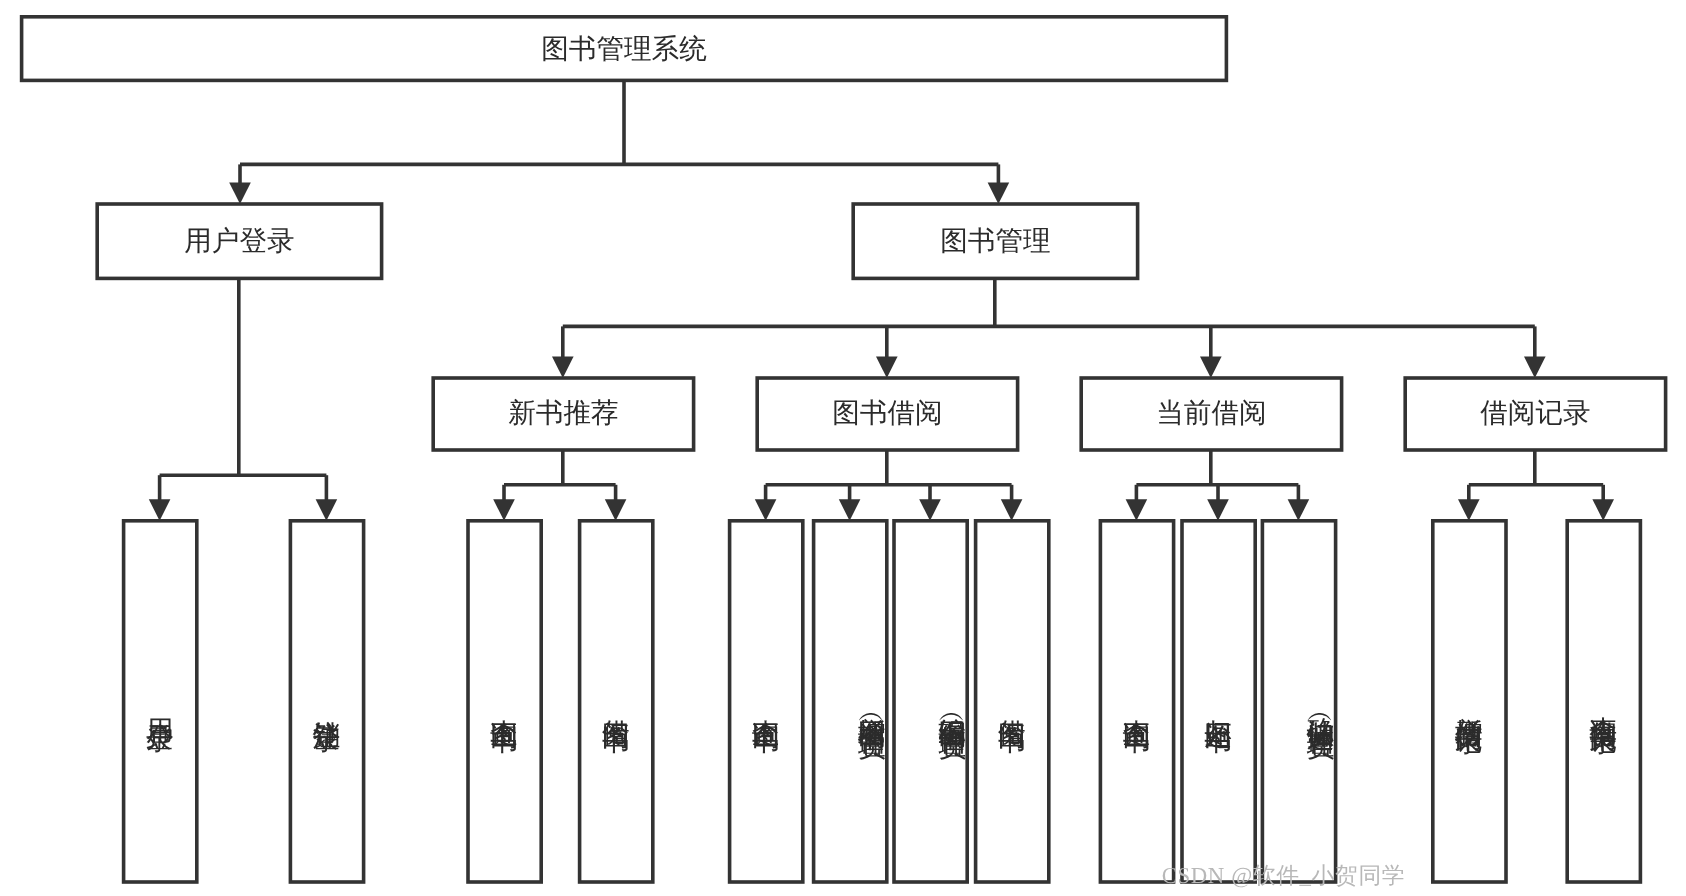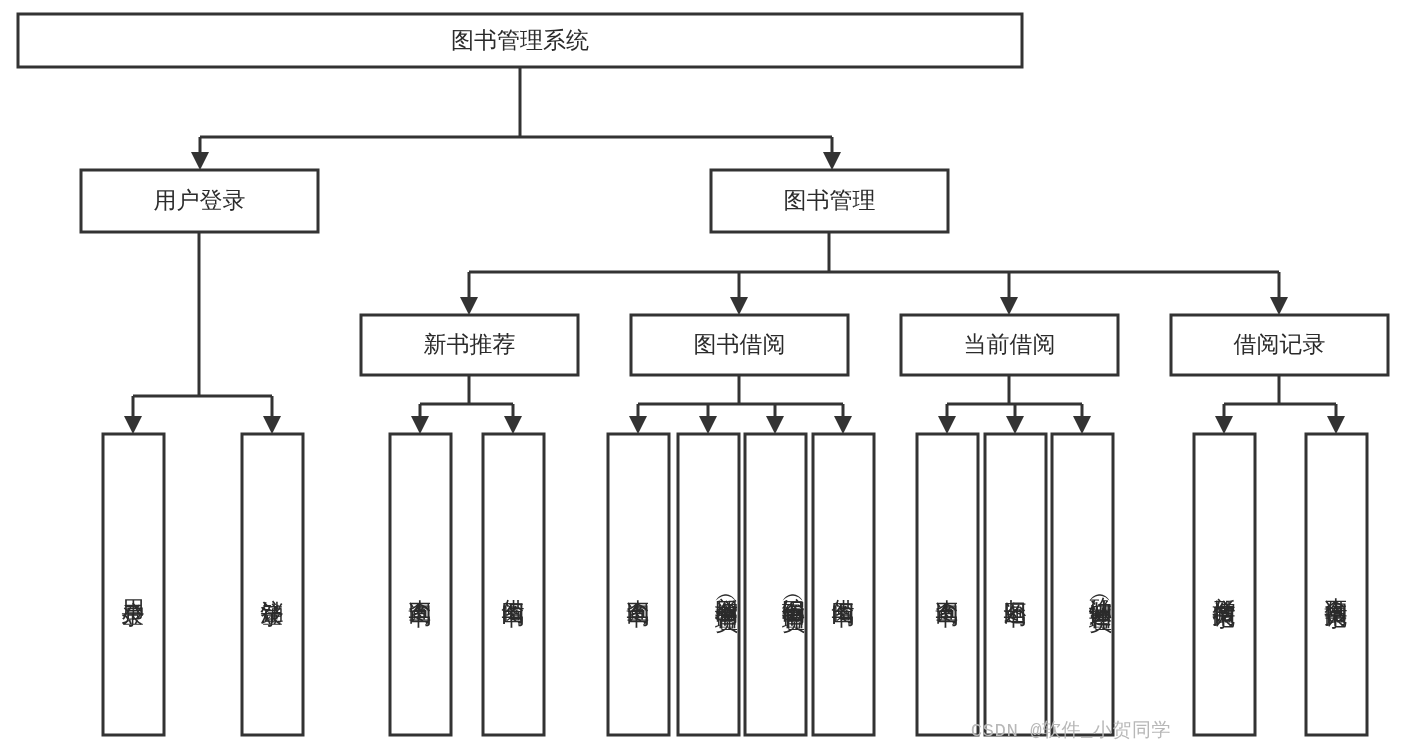--- a/index.html
+++ b/index.html
@@ -63,21 +63,21 @@
     justify-content: center;
     pointer-events: none;
   }
   .vlabel.center {
     align-items: center;
   }
   #watermark {
     position: absolute;
     right: 10px;
     bottom: 4px;
-    font-family: Liberation Mono, monospace;
+    font-family: Liberation Serif, serif;
     font-size: 19px;
     color: #b8b8b8;
     white-space: nowrap;
     letter-spacing: 0.5px;
   }
 </style>
 </head>
 <body>
 
 <div id="diagram-root">

